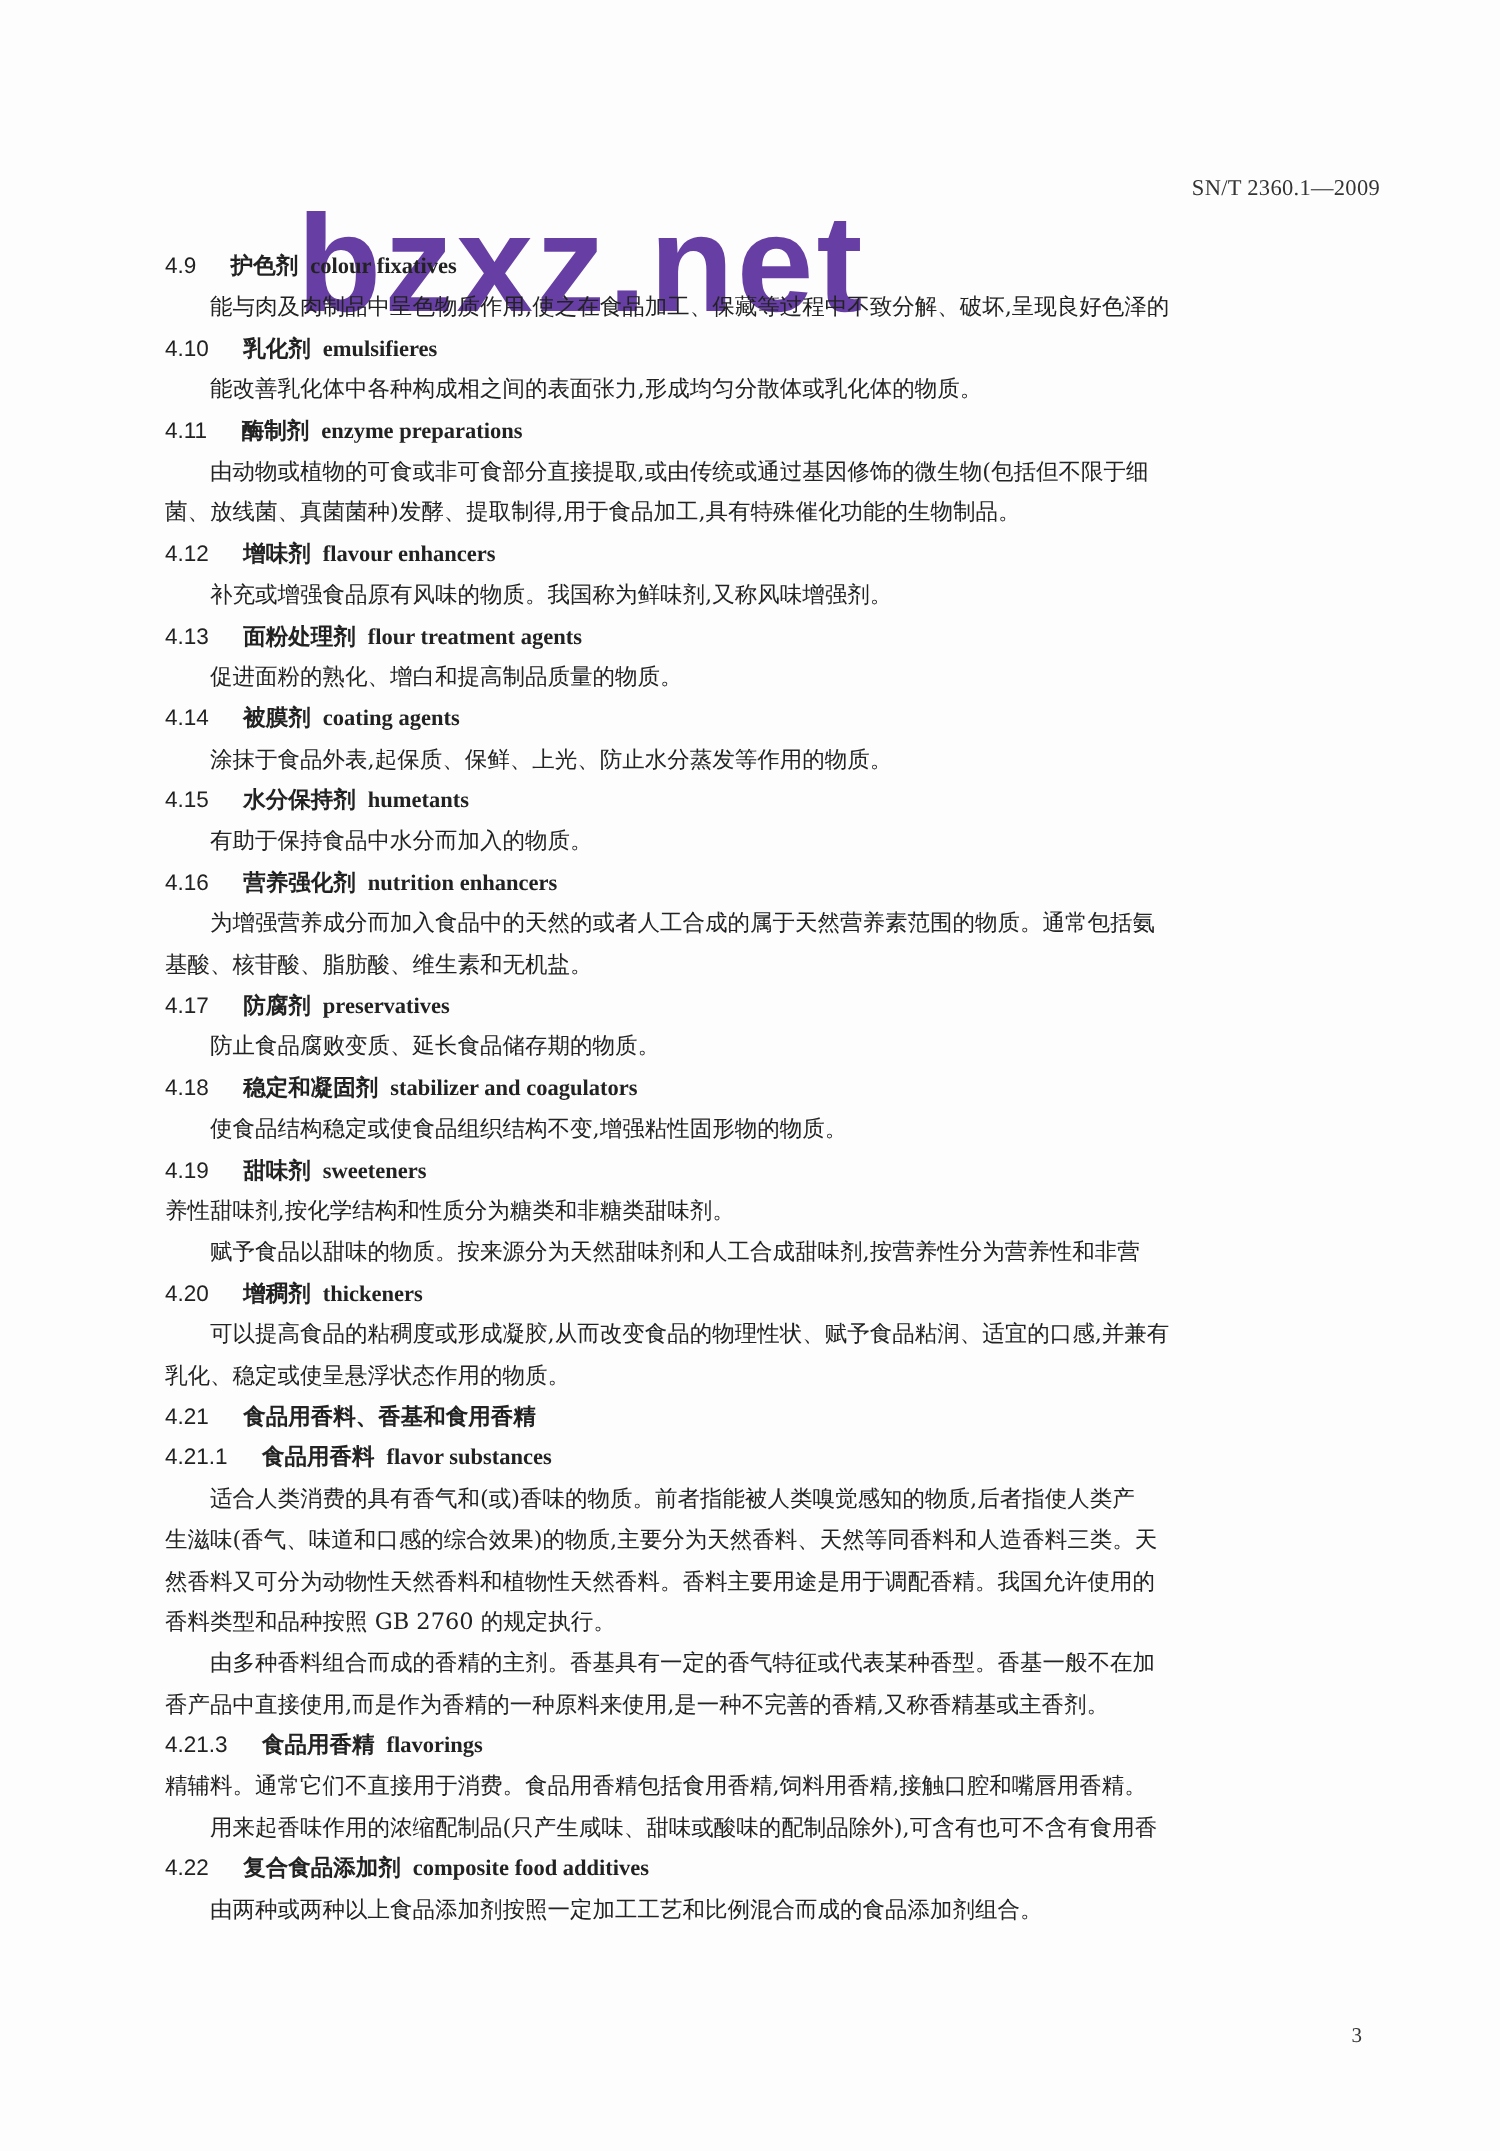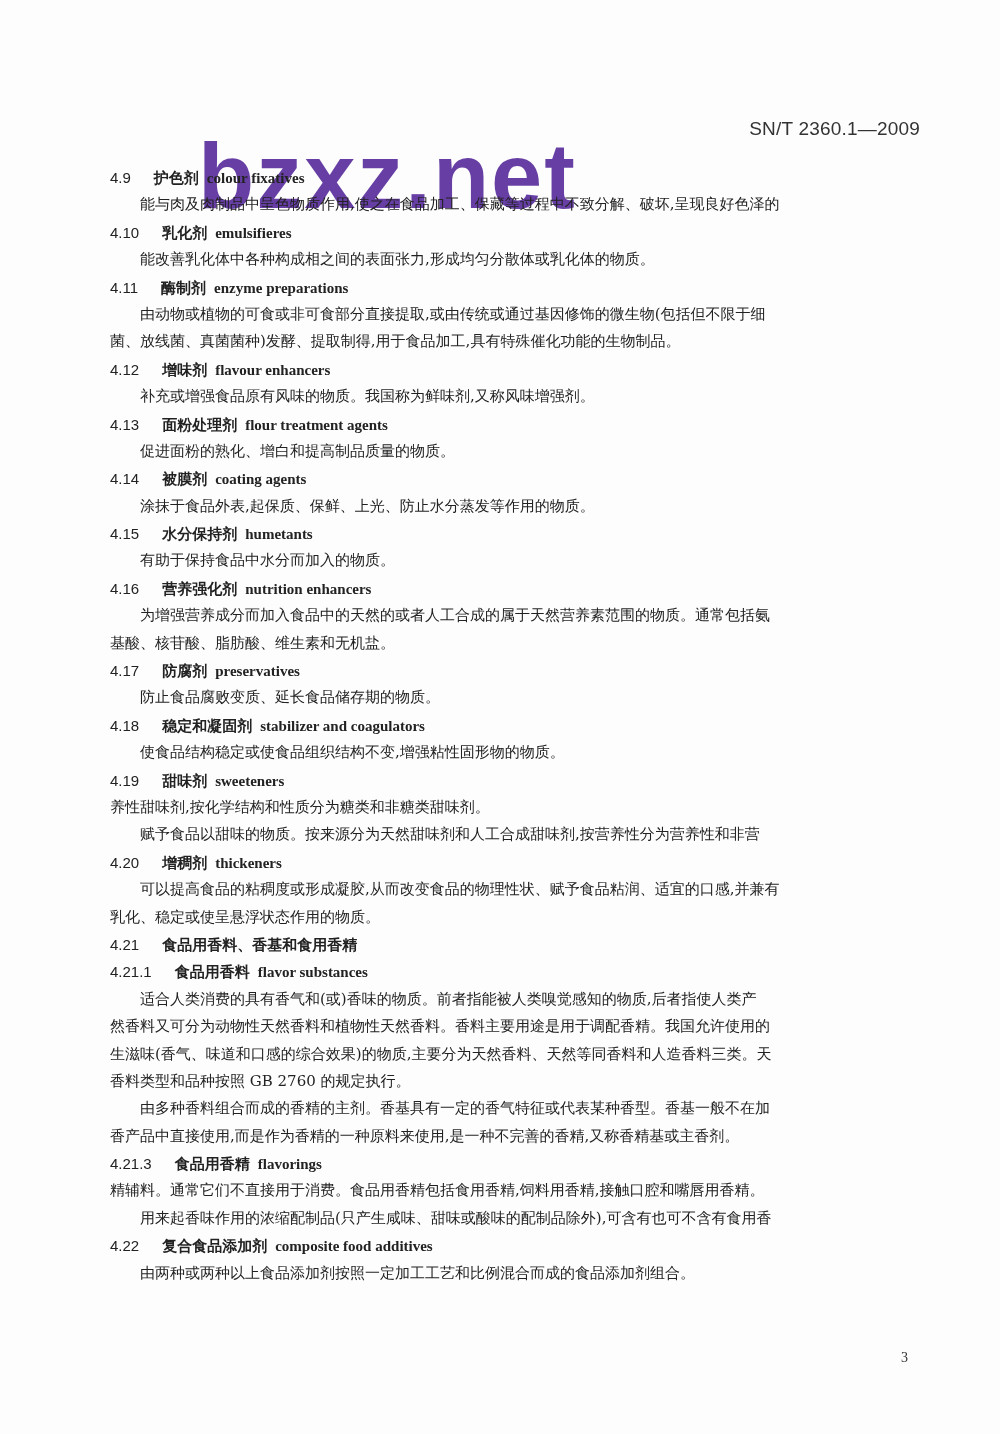--- a/index.html
+++ b/index.html
@@ -1,20 +1,20 @@
 <!DOCTYPE html>
 <html><head>
 <meta charset="utf-8">
 <style>
   html, body { margin: 0; padding: 0; background: #ffffff; }
   body { width: 1000px; height: 1434px; position: relative; overflow: hidden;
          font-family: "DejaVu Serif", "Liberation Serif", serif; color: #222; }
   .page { position: absolute; left: 0; top: 0; width: 1000px; height: 1434px; background: #fdfdfd; }
-  .std-code { position: absolute; top: 118px; right: 80px; font-family: Liberation Sans, sans-serif;
-              font-size: 19px; color: #333; letter-spacing: 0.2px; }
+  .std-code { position: absolute; top: 118px; right: 80px; font-family: Liberation Serif, serif;
+              font-size: 15px; color: #333; letter-spacing: 0.2px; }
   .watermark { position: absolute; left: 198px; top: 130px; font-family: "Liberation Sans", sans-serif;
                font-weight: bold; font-size: 92px; color: #4c1d95; letter-spacing: 2px;
                line-height: 1; z-index: 0; opacity: 0.85; }
   .content { position: absolute; left: 110px; top: 164px; width: 812px; z-index: 1; }
   .line { font-size: 15px; line-height: 27.4px; height: 27.4px; white-space: nowrap; color: #222; }
   .heading { font-weight: bold; }
   .heading .num { font-family: "Liberation Sans", sans-serif; font-weight: normal; display: inline-block; }
   .heading .zh { margin-left: 23px; font-family: "DejaVu Sans", sans-serif; font-weight: bold; }
   .heading .en { margin-left: 8px; font-family: "Liberation Serif", serif; font-weight: bold; }
   .page-number { position: absolute; right: 92px; top: 1350px; font-family: "Liberation Serif", serif;
@@ -94,22 +94,22 @@
     <div class="line">乳化、稳定或使呈悬浮状态作用的物质。</div>
 
     <div class="line heading">
       <span class="num">4.21</span><span class="zh">食品用香料、香基和食用香精</span>
     </div>
 
     <div class="line heading">
       <span class="num">4.21.1</span><span class="zh">食品用香料</span><span class="en">flavor substances</span>
     </div>
     <div class="line" style="padding-left:30px">适合人类消费的具有香气和(或)香味的物质。前者指能被人类嗅觉感知的物质,后者指使人类产</div>
+    <div class="line">生滋味(香气、味道和口感的综合效果)的物质,主要分为天然香料、天然等同香料和人造香料三类。天</div>
     <div class="line">然香料又可分为动物性天然香料和植物性天然香料。香料主要用途是用于调配香精。我国允许使用的</div>
-    <div class="line">生滋味(香气、味道和口感的综合效果)的物质,主要分为天然香料、天然等同香料和人造香料三类。天</div>
     <div class="line">香料类型和品种按照 GB 2760 的规定执行。</div>
 
     <div class="line" style="padding-left:30px">由多种香料组合而成的香精的主剂。香基具有一定的香气特征或代表某种香型。香基一般不在加</div>
     <div class="line">香产品中直接使用,而是作为香精的一种原料来使用,是一种不完善的香精,又称香精基或主香剂。</div>
 
     <div class="line heading">
       <span class="num">4.21.3</span><span class="zh">食品用香精</span><span class="en">flavorings</span>
     </div>
     <div class="line">精辅料。通常它们不直接用于消费。食品用香精包括食用香精,饲料用香精,接触口腔和嘴唇用香精。</div>
     <div class="line" style="padding-left:30px">用来起香味作用的浓缩配制品(只产生咸味、甜味或酸味的配制品除外),可含有也可不含有食用香</div>

